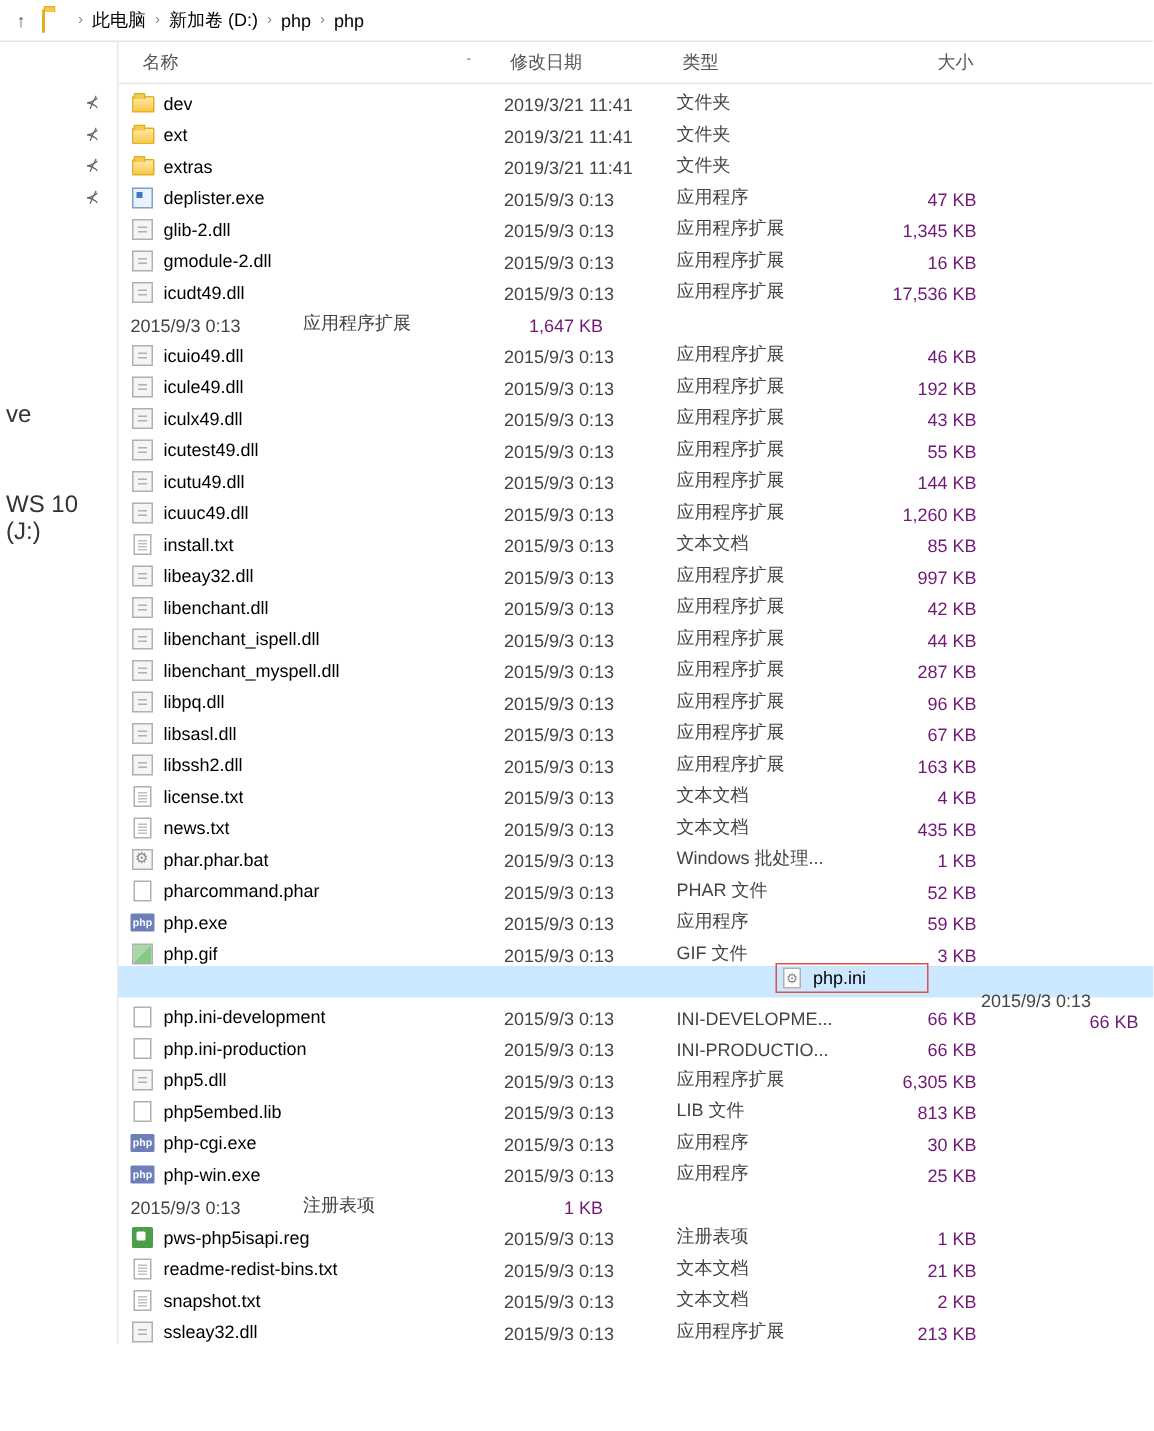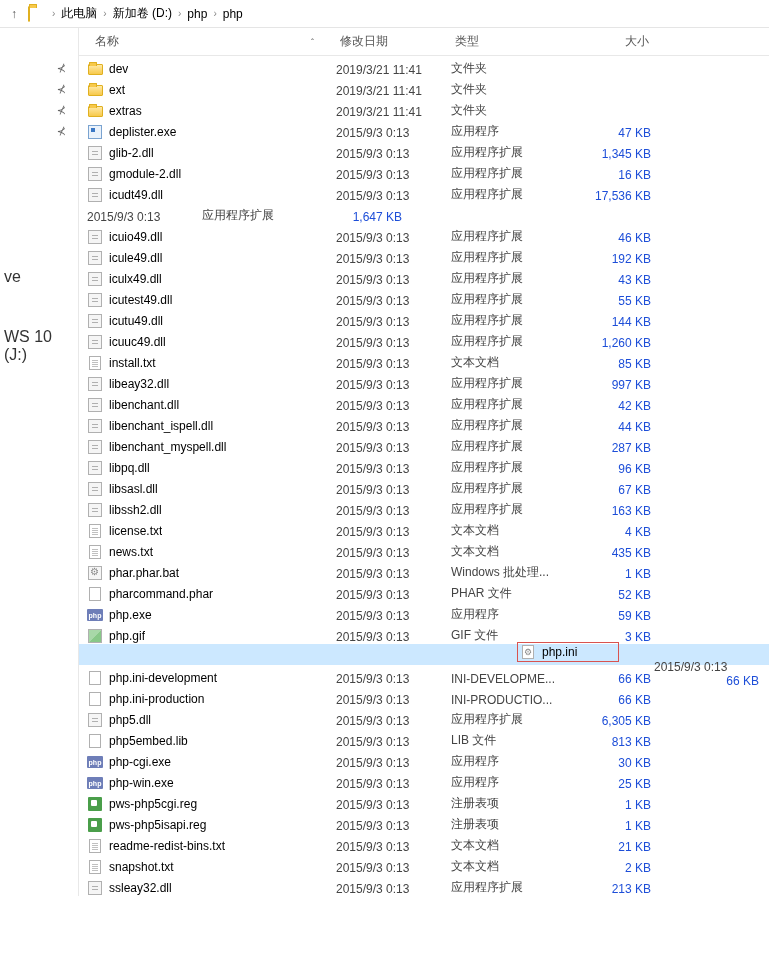--- a/index.html
+++ b/index.html
@@ -23,21 +23,21 @@
 .col-size { width: 85px; text-align: right; padding-right: 10px; }
 .rows { }
 .row { display: flex; align-items: flex-end; height: 21px; padding-left: 8px; }
 .row.selected { background: #cce8ff; flex-direction: column; }
 .row.highlighted .name-cell { position: relative; }
 .row.highlighted .name-cell::after { content:""; position:absolute; left:-3px; top:-2px; right: 150px; bottom:-2px; border:1px solid #d9534f; pointer-events:none; }
 .row .icon { width: 16px; height: 16px; margin-right: 6px; flex-shrink: 0; display: flex; align-items: center; justify-content: center; }
 .name-cell { width: 249px; display: flex; align-items: center; }
 .date-cell { width: 115px; color: #444; }
 .type-cell { width: 125px; color: #444; white-space: nowrap; overflow: hidden; text-overflow: ellipsis; }
-.size-cell { width: 85px; text-align: right; color: #1d4ed8; padding-right: 10px; }
+.size-cell { width: 85px; text-align: right; color: #701a75; padding-right: 10px; }
 .fname { white-space: nowrap; overflow: hidden; text-overflow: ellipsis; }
 
 
 .ico-folder { background: linear-gradient(#ffe9a6, #f7c94b); border: 1px solid #e0b020; border-radius: 1px; width: 15px; height: 11px; position: relative; }
 .ico-folder::before { content:""; position:absolute; top:-3px; left:0; width:6px; height:3px; background:#f7c94b; border:1px solid #e0b020; border-bottom:none; border-radius:1px 1px 0 0; }
 .ico-exe { width:14px; height:14px; border:1px solid #7aa3d0; background:#eaf2fb; position:relative; }
 .ico-exe::after { content:""; position:absolute; top:2px; left:2px; width:4px; height:4px; background:#3b78c5; }
 .ico-dll { width:14px; height:14px; border:1px solid #b0b0b0; background:#f5f5f5; position:relative; }
 .ico-dll::after { content:""; position:absolute; top:4px; left:3px; right:3px; height:1px; background:#b0b0b0; box-shadow: 0 3px 0 #b0b0b0; }
 .ico-txt { width:12px; height:14px; border:1px solid #b0b0b0; background:#fff; position:relative; }
@@ -464,26 +464,20 @@
             <span class="icon">
               <span class="ico-php">php</span>
             </span>
             <span class="fname">php-win.exe</span>
           </div>
           <div class="date-cell">2015/9/3 0:13</div>
           <div class="type-cell">应用程序</div>
           <div class="size-cell">25 KB</div>
         </div>
         <div class="row">
-          <div class="name-cell">
-            <span class="icon">
-              <span class="ico-reg"></span>
-            </span>
-            <span class="fname">pws-php5cgi.reg</span>
-          </div>
           <div class="date-cell">2015/9/3 0:13</div>
           <div class="type-cell">注册表项</div>
           <div class="size-cell">1 KB</div>
         </div>
         <div class="row">
           <div class="name-cell">
             <span class="icon">
               <span class="ico-reg"></span>
             </span>
             <span class="fname">pws-php5isapi.reg</span>

